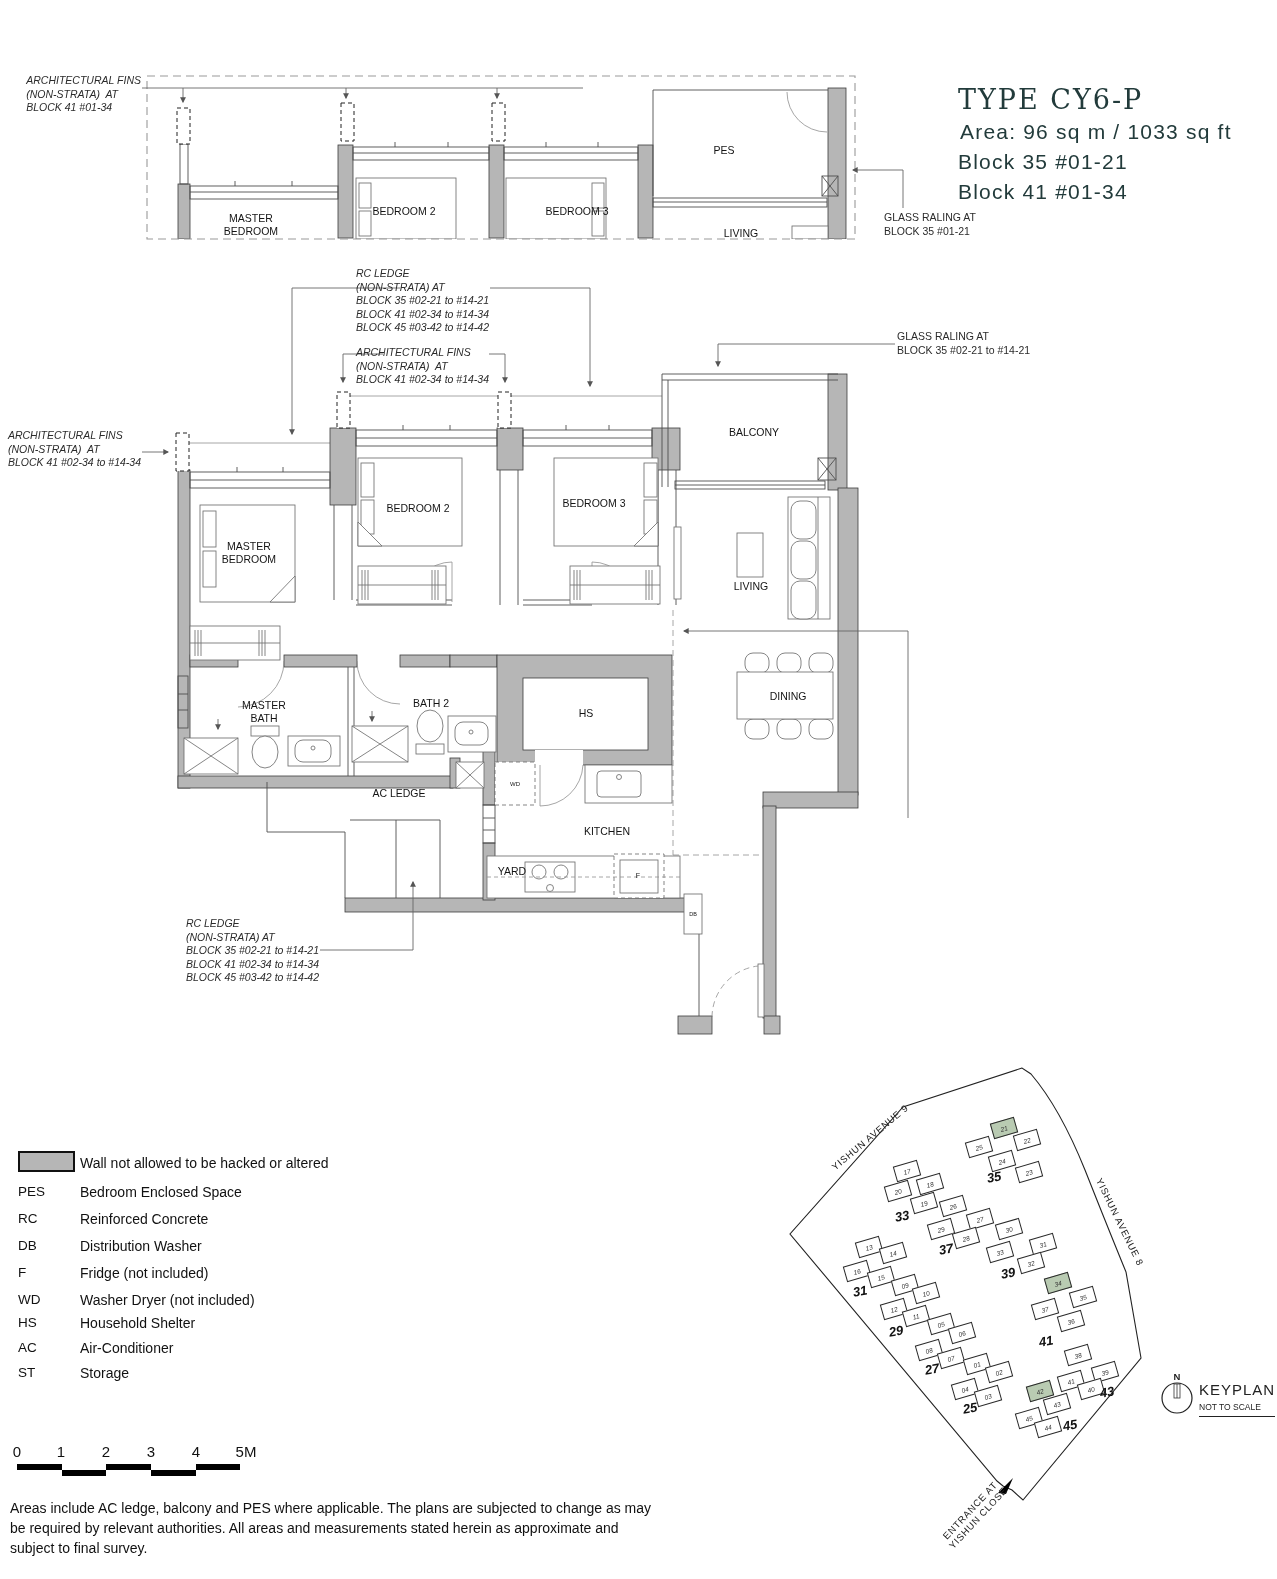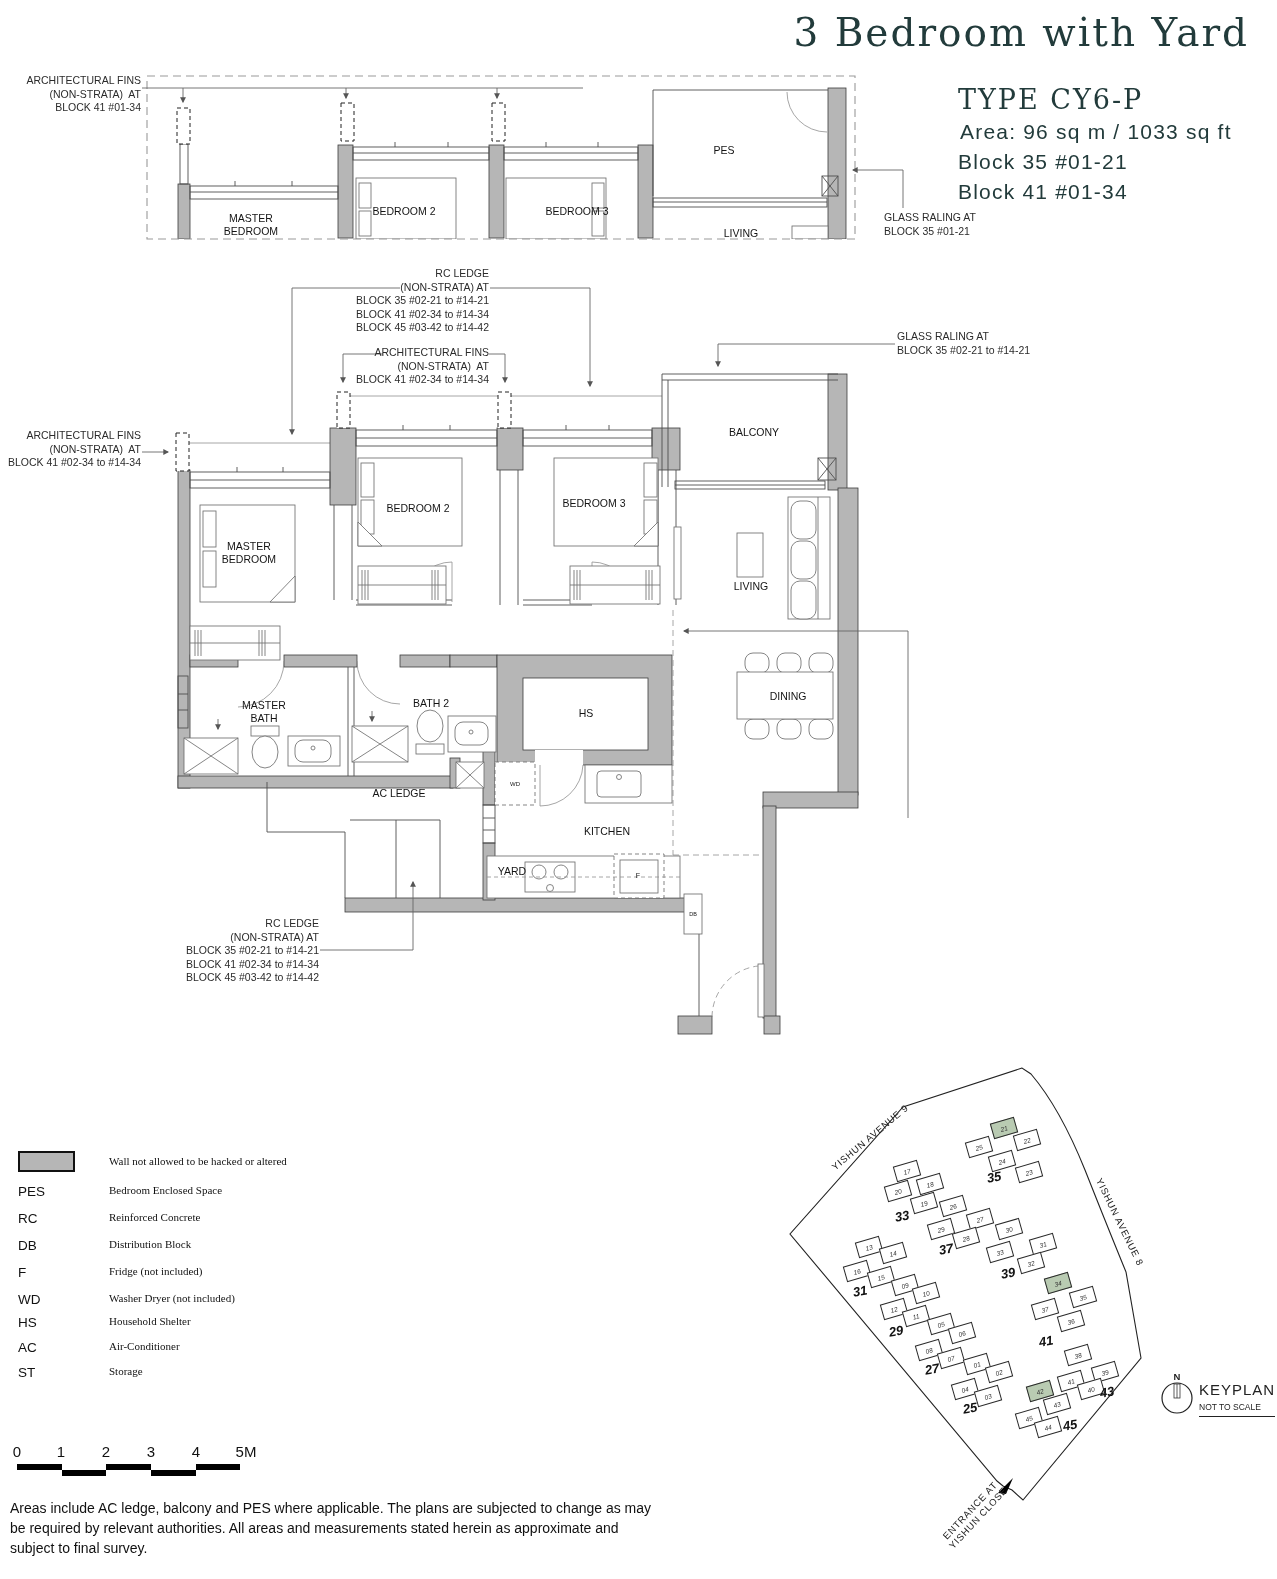--- a/index.html
+++ b/index.html
@@ -23,23 +23,23 @@
          font-size:39px;letter-spacing:2px;color:var(--accent);white-space:pre;}
   .type{position:absolute;left:958px;top:84px;font-family:"DejaVu Serif",serif;
         font-size:27px;letter-spacing:2px;color:var(--accent);white-space:pre;}
   .uinfo{position:absolute;font-size:21px;letter-spacing:1.2px;color:var(--accent);white-space:pre;}
   .lbl{position:absolute;transform:translate(-50%,-50%);font-size:10.5px;line-height:13px;
        text-align:center;white-space:pre;color:#141414;}
   .lbl.t6{font-size:6px;line-height:7px;}
   .lbl.t7{font-size:7px;line-height:8px;}
   .lbl.t5{font-size:5.5px;line-height:6px;}
   .ann{position:absolute;font-size:10.5px;line-height:13.5px;color:#2b2b2b;white-space:pre;}
-  .ann.r{transform:translateX(-100%);text-align:right;}
+  .ann.r{transform:translateX(-100%);font-style:italic;}
   .leg-abbr{position:absolute;left:18px;font-size:13.5px;color:#111;white-space:pre;}
-  .leg-desc{position:absolute;left:109px;font-size:11px;color:#111;white-space:pre;font-family:Liberation Serif, serif;}
+  .leg-desc{position:absolute;left:80px;font-size:14px;color:#111;white-space:pre;}
   .leg-swatch{position:absolute;left:18px;top:1151px;width:57px;height:21px;
               background:var(--wall);border:2px solid #111;box-sizing:border-box;}
   .scale-num{position:absolute;transform:translateX(-50%);top:1443px;font-size:15px;color:#111;}
   .disclaimer{position:absolute;left:10px;top:1498px;width:648px;font-size:14px;line-height:20px;
               color:#111;}
   .kp-unit{position:absolute;width:25px;height:16px;background:#fff;border:1px solid #2a2a2a;
            transform:translate(-50%,-50%) rotate(-16deg);display:flex;align-items:center;
            justify-content:center;font-size:6.5px;font-style:italic;color:#333;box-sizing:border-box;}
   .kp-unit.hl{background:var(--hl);}
   .kp-cluster-label{position:absolute;transform:translate(-50%,-50%) rotate(-10deg);
@@ -304,21 +304,20 @@
       <path d="M1022,1068 L903,1107 L790,1234 L997,1481 L1003,1486 L1012,1490 L1023,1500 L1141,1358 L1126,1272 Q1108,1228 1085,1170 Q1060,1108 1031,1074 Z" fill="none" stroke="#222" stroke-width="1.1"></path>
       <path d="M998,1493 L1013,1478 L1006,1494 Z" fill="#000"></path>
       <g>
         <circle cx="1177" cy="1398" r="15" fill="none" stroke="#222" stroke-width="1.2"></circle>
         <rect x="1174" y="1384" width="6" height="14" fill="#fff" stroke="#333" stroke-width=".8"></rect>
         <path d="M1177,1384 V1398" stroke="#333" stroke-width=".8"></path>
       </g>
     </g>
   </svg>
 
-  <div class="title">3 Bedroom with Yard</div>
   <div class="type">TYPE CY6-P</div>
   <div class="uinfo" style="left:960px;top:120px;">Area: 96 sq m / 1033 sq ft</div>
   <div class="uinfo" style="left:958px;top:150px;">Block 35 #01-21</div>
   <div class="uinfo" style="left:958px;top:180px;">Block 41 #01-34</div>
 
   <div class="ann r" style="left:141px;top:74px;">ARCHITECTURAL FINS
 (NON-STRATA)  AT
 BLOCK 41 #01-34</div>
   <div class="ann" style="left:884px;top:211px;">GLASS RALING AT
 BLOCK 35 #01-21</div>
@@ -366,21 +365,21 @@
   <div class="lbl t7" style="left:638px;top:876px;">F</div>
   <div class="lbl t5" style="left:693px;top:914px;">DB</div>
 
   <div class="leg-swatch"></div>
   <div class="leg-desc" style="top:1155px;">Wall not allowed to be hacked or altered</div>
   <div class="leg-abbr" style="top:1184px;">PES</div>
   <div class="leg-desc" style="top:1184px;">Bedroom Enclosed Space</div>
   <div class="leg-abbr" style="top:1211px;">RC</div>
   <div class="leg-desc" style="top:1211px;text-align:center;">Reinforced Concrete</div>
   <div class="leg-abbr" style="top:1238px;">DB</div>
-  <div class="leg-desc" style="top:1238px;">Distribution Block</div>
+  <div class="leg-desc" style="top:1238px;">Distribution Washer</div>
   <div class="leg-abbr" style="top:1265px;">F</div>
   <div class="leg-desc" style="top:1265px;">Fridge (not included)</div>
   <div class="leg-abbr" style="top:1292px;">WD</div>
   <div class="leg-desc" style="top:1292px;">Washer Dryer (not included)</div>
   <div class="leg-abbr" style="top:1315px;">HS</div>
   <div class="leg-desc" style="top:1315px;">Household Shelter</div>
   <div class="leg-abbr" style="top:1340px;">AC</div>
   <div class="leg-desc" style="top:1340px;">Air-Conditioner</div>
   <div class="leg-abbr" style="top:1365px;">ST</div>
   <div class="leg-desc" style="top:1365px;">Storage</div>

